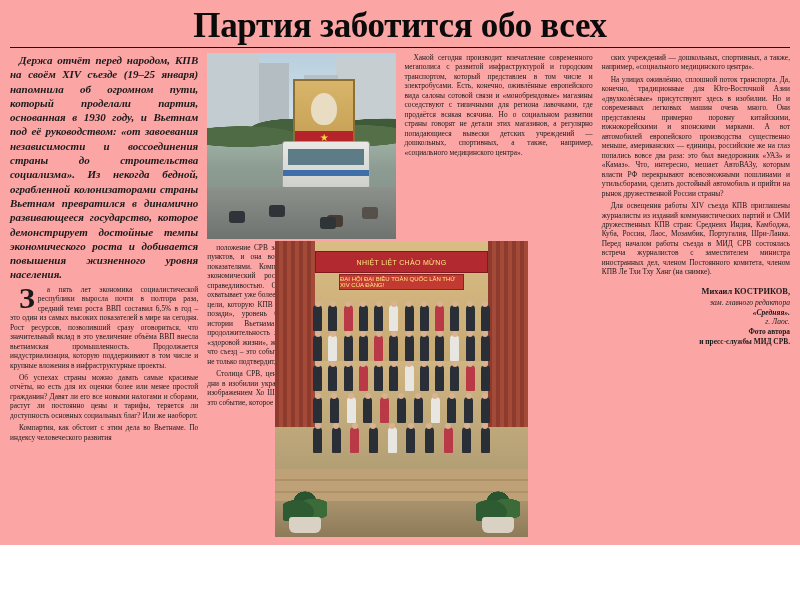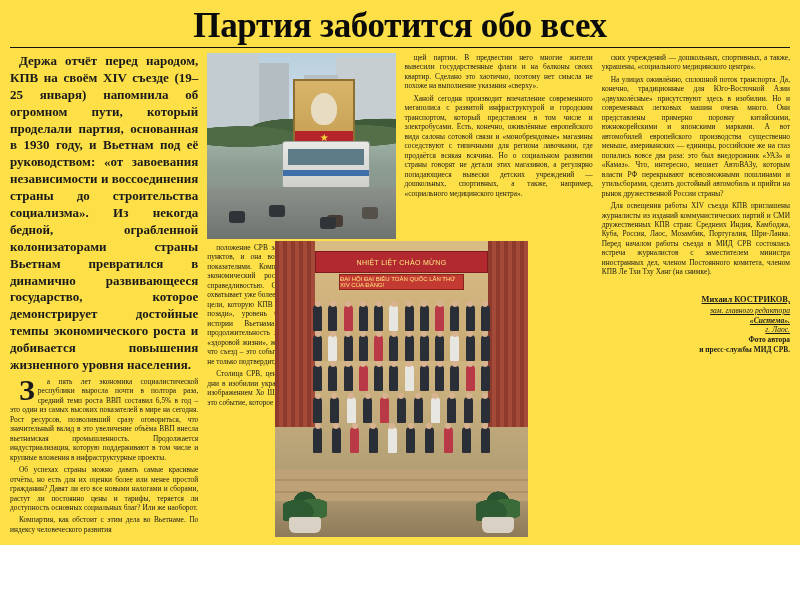--- a/index.html
+++ b/index.html
@@ -13,21 +13,21 @@
     font-family: "Liberation Serif", serif;
     color: #111;
     overflow: hidden;
   }
   .page {
     position: relative;
     width: 800px;
     height: 545px;
     box-sizing: border-box;
     padding: 6px 10px 4px 10px;
-    background: #fde047;
+    background: #fca5a5;
   }
   .headline {
     font-family: "Liberation Serif", serif;
     font-weight: bold;
     font-size: 35px;
     letter-spacing: -0.3px;
     text-align: center;
     line-height: 1;
     margin: 2px 0 4px 0;
     color: #0b0b0b;
@@ -48,21 +48,22 @@
     line-height: 1.28;
     text-align: justify;
     color: #1a1a1a;
   }
   .col p {
     margin: 0 0 3px 0;
     text-indent: 9px;
   }
   .lead {
     font-weight: bold;
-    font-size: 13px;
+    font-style: italic;
+    font-size: 11px;
     line-height: 1.3;
   }
   .dropcap-para {
     position: relative;
   }
   .dropcap {
     float: left;
     font-size: 30px;
     line-height: 0.82;
     font-weight: bold;
@@ -213,25 +214,24 @@
   }
   .ph2 .plant .leaf {
     position:absolute; bottom: 12px; left:0; right:0; height: 30px;
     background: radial-gradient(ellipse at 30% 70%, #2f5b32 0 40%, transparent 41%),
                 radial-gradient(ellipse at 70% 60%, #3a6b38 0 40%, transparent 41%),
                 radial-gradient(ellipse at 50% 35%, #2a5430 0 36%, transparent 37%);
   }
   .ph2 .pl-left { left: 8px; }
   .ph2 .pl-right { right: 8px; }
   .sig {
-    margin-top: 18px;
+    margin-top: 10px;
     text-align: right;
     font-size: 7.6px;
     line-height: 1.3;
-    text-decoration: underline;
   }
   .sig .name {
     font-weight: bold;
     font-size: 8.4px;
   }
   .sig .role { font-style: italic; text-align: right; }
   .sig .paper { font-weight: bold; font-style: italic; }
   .credit {
     text-align: right;
     font-size: 7.4px;
@@ -280,32 +280,31 @@
         <div class="moto m2"></div>
         <div class="moto m3"></div>
         <div class="moto m4"></div>
         <div class="moto m5"></div>
       </div>
       <p>положение СРВ за последние годы улучшилось на 14 пунктов, и она вошла в группу стран с высокими показателями. Компартия Вьетнама прямо увязывает экономический рост с социальным прогрессом и справедливостью. Система медицинского страхования охватывает уже более 95% населения. В рамках реализации цели, которую КПВ формулирует как «никто не остался позади», уровень бедности достиг минимального в истории Вьетнама значения – 1,3%. Средняя продолжительность жизни составляет 74,8 года; страна «здоровой жизни», жданий Хо Ши Мина, подчувствуется, что съезд – это событие, что съезд – это событие, которое не только подтвердит, но и усилит к 67 годам.</p>
       <p>Столица СРВ, центральные магистрали которой в эти дни в изобилии украшены алыми флагами и плакатами с изображением Хо Ши Мина, подчувствуется, что съезд – это событие, которое не просто приблизилось к 67 годам.</p>
     </div>
 
     <div class="col">
-      <p>щей партии. В предвестии него многие жители вывесили государственные флаги и на балконы своих квартир. Сделано это хаотично, поэтому нет смысла не похоже на выполнение указания «сверху».</p>
       <p>Ханой сегодня производит впечатление современного мегаполиса с развитой инфраструктурой и городским транспортом, который представлен в том числе и электробусами. Есть, конечно, оживлённые европейского вида салоны сотовой связи и «монобрендовые» магазины соседствуют с типичными для региона лавочками, где продаётся всякая всячина. Но о социальном развитии страны говорят не детали этих магазинов, а регулярно попадающиеся вывески детских учреждений — дошкольных, спортивных, а также, например, «социального медицинского центра».</p>
     </div>
 
     <div class="col">
-      <p>ских учреждений — дошкольных, спортивных, а также, украшены, «социального медицинского центра».</p>
+      <p>ских учреждений — дошкольных, спортивных, а также, например, «социального медицинского центра».</p>
       <p>На улицах оживлённо, сплошной поток транспорта. Да, конечно, традиционные для Юго-Восточной Азии «двухколёсные» присутствуют здесь в изобилии. Но и современных легковых машин очень много. Они представлены примерно поровну китайскими, южнокорейскими и японскими марками. А вот автомобилей европейского производства существенно меньше, американских — единицы, российские же на глаз попались вовсе два раза: это был внедорожник «УАЗ» и «Камаз». Что, интересно, мешает АвтоВАЗу, которым власти РФ перекрывают всевозможными пошлинами и утильсборами, сделать достойный автомобиль и прийти на рынок дружественной России страны?</p>
       <p>Для освещения работы XIV съезда КПВ приглашены журналисты из изданий коммунистических партий и СМИ дружественных КПВ стран: Среднеих Индия, Камбоджа, Куба, Россия, Лаос, Мозамбик, Португалия, Шри-Ланка. Перед началом работы съезда в МИД СРВ состоялась встреча журналистов с заместителем министра иностранных дел, членом Постоянного комитета, членом КПВ Ле Тхи Тху Ханг (на снимке).</p>
       <div class="sig">
         <div class="name">Михаил КОСТРИКОВ,</div>
         <div class="role">зам. главного редактора</div>
-        <div class="paper">«Система».</div>
+        <div class="paper">«Средняя».</div>
         <div class="role">г. Лаос.</div>
       </div>
       <div class="credit">
         <div>Фото автора</div>
         <div>и пресс-службы МИД СРВ.</div>
       </div>
     </div>
   </div>
 
   <div class="photo photo-wide ph2" style="position:absolute; left:275px; top:241px; width:253px; height:296px;">

